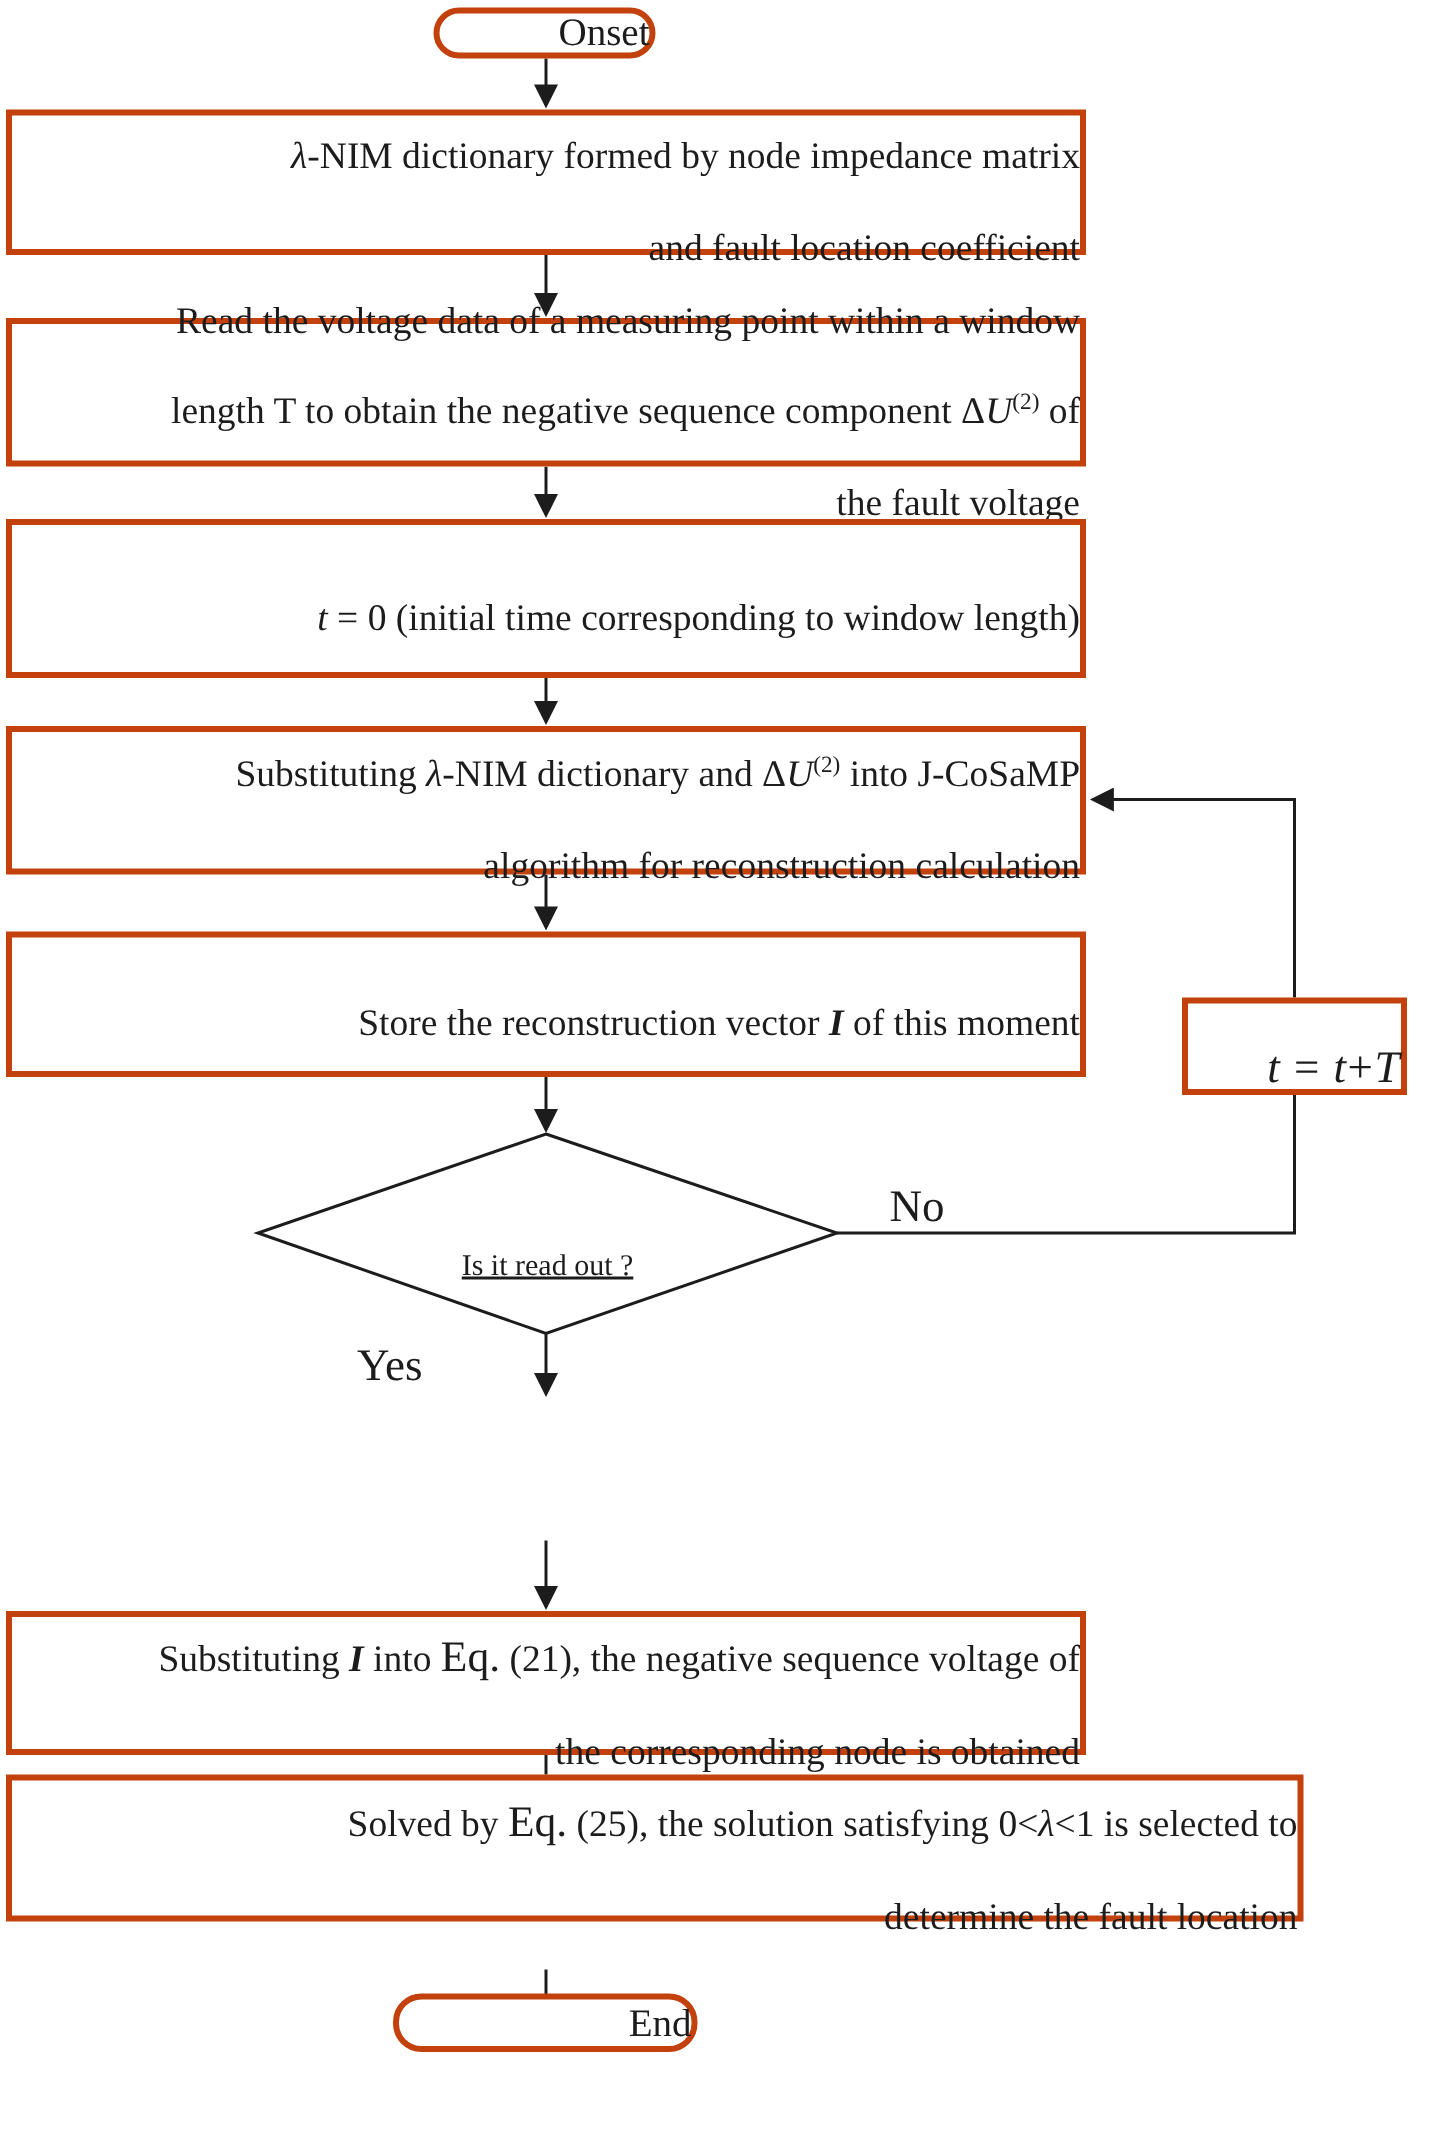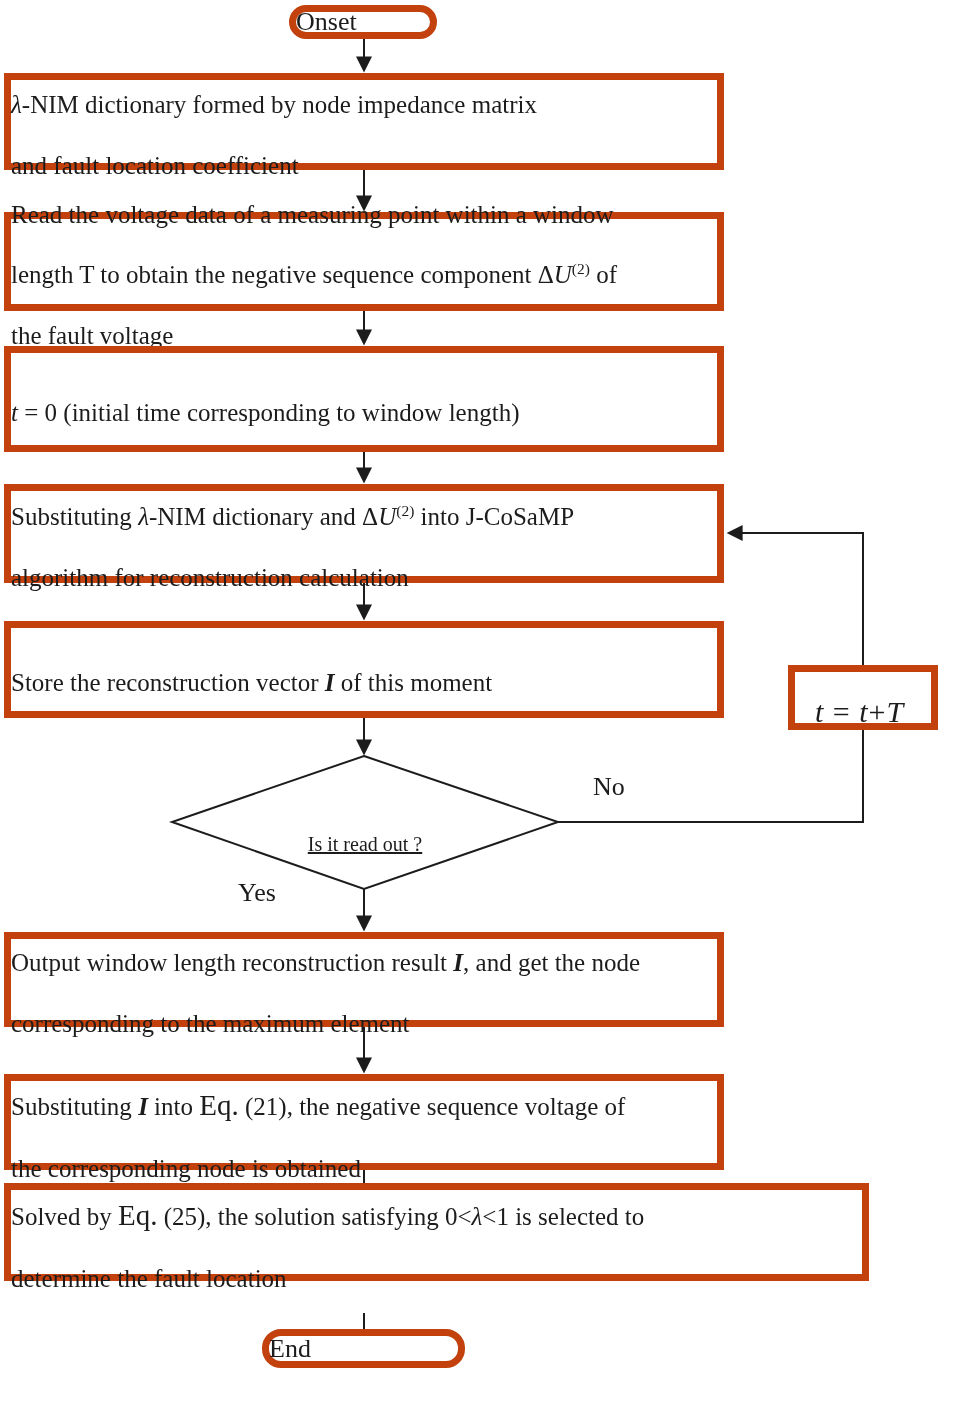--- a/index.html
+++ b/index.html
@@ -3,38 +3,38 @@
 <meta charset="utf-8">
 <style>
   html,body{margin:0;padding:0;background:#ffffff;}
   .canvas{
     position:relative;width:956px;height:1427px;background:#ffffff;
     font-family:"Liberation Serif","DejaVu Serif",serif;color:#1c1c1c;
     overflow:hidden;
   }
   .svg-layer{position:absolute;left:0;top:0;z-index:1;}
   .node{
-    position:absolute;background:#ffffff;border:7px solid #c2410c;
+    position:absolute;background:#ffffff;border:4px solid #c2410c;
     box-sizing:border-box;display:flex;flex-direction:column;
-    justify-content:center;align-items:flex-start;text-align:center;
+    justify-content:center;align-items:flex-end;text-align:center;
     font-size:25px;line-height:1.3;z-index:2;
   }
   .terminal{border-radius:19px;font-size:26px;}
   .tline{white-space:nowrap;margin-top:28px;}
   .it{font-style:italic;}
   .bd{font-weight:bold;}
   .lg{font-size:1.16em;}
   sup{font-size:0.62em;line-height:0;}
   .loop-box{font-size:30px;letter-spacing:1px;}
   .diamond-label{
     position:absolute;z-index:3;background:transparent;border:none;
     display:flex;justify-content:center;
     font-size:20px;text-align:center;text-decoration:underline;
   }
-  .edge-label{position:absolute;z-index:3;font-size:26px;}
+  .edge-label{position:absolute;z-index:3;font-size:30px;margin-top:16px;}
 </style>
 </head>
 <body>
 
 <div class="canvas">
 
   <svg class="svg-layer" width="956" height="1427" viewBox="0 0 956 1427">
     <defs>
       <marker id="arr" viewBox="0 0 10 10" refX="8.5" refY="5" markerWidth="9" markerHeight="8" orient="auto-start-reverse">
         <path d="M0 0 L10 5 L0 10 z" fill="#1c1c1c"></path>
@@ -88,24 +88,20 @@
       <div class="tline"><span class="it">t</span><span> = </span><span class="it">t</span><span>+</span><span class="it">T</span></div>
     </div>
 
   <div class="diamond-label" style="left:195px;top:805px;width:340px;height:34px;">
       <div class="tline"><span>Is it read out ?</span></div>
     </div>
 
   <div class="edge-label" style="left:593px;top:772px;">No</div>
   <div class="edge-label" style="left:238px;top:878px;font-family:Liberation Serif, serif;">Yes</div>
 
-  <div class="node" style="left:4px;top:932px;width:720px;height:95px;">
-      <div class="tline"><span>Output window length reconstruction result </span><span class="it bd">I</span><span>, and get the node</span></div>
-      <div class="tline"><span>corresponding to the maximum element</span></div>
-    </div>
 
   <div class="node" style="left:4px;top:1074px;width:720px;height:96px;">
       <div class="tline"><span>Substituting </span><span class="it bd">I</span><span> into </span><span class="lg">Eq.</span><span> (21), the negative sequence voltage of</span></div>
       <div class="tline"><span>the corresponding node is obtained</span></div>
     </div>
 
   <div class="node" style="left:4px;top:1183px;width:865px;height:98px;">
       <div class="tline"><span>Solved by </span><span class="lg">Eq.</span><span> (25), the solution satisfying 0&lt;</span><span class="it">λ</span><span>&lt;1 is selected to</span></div>
       <div class="tline"><span>determine the fault location</span></div>
     </div>

